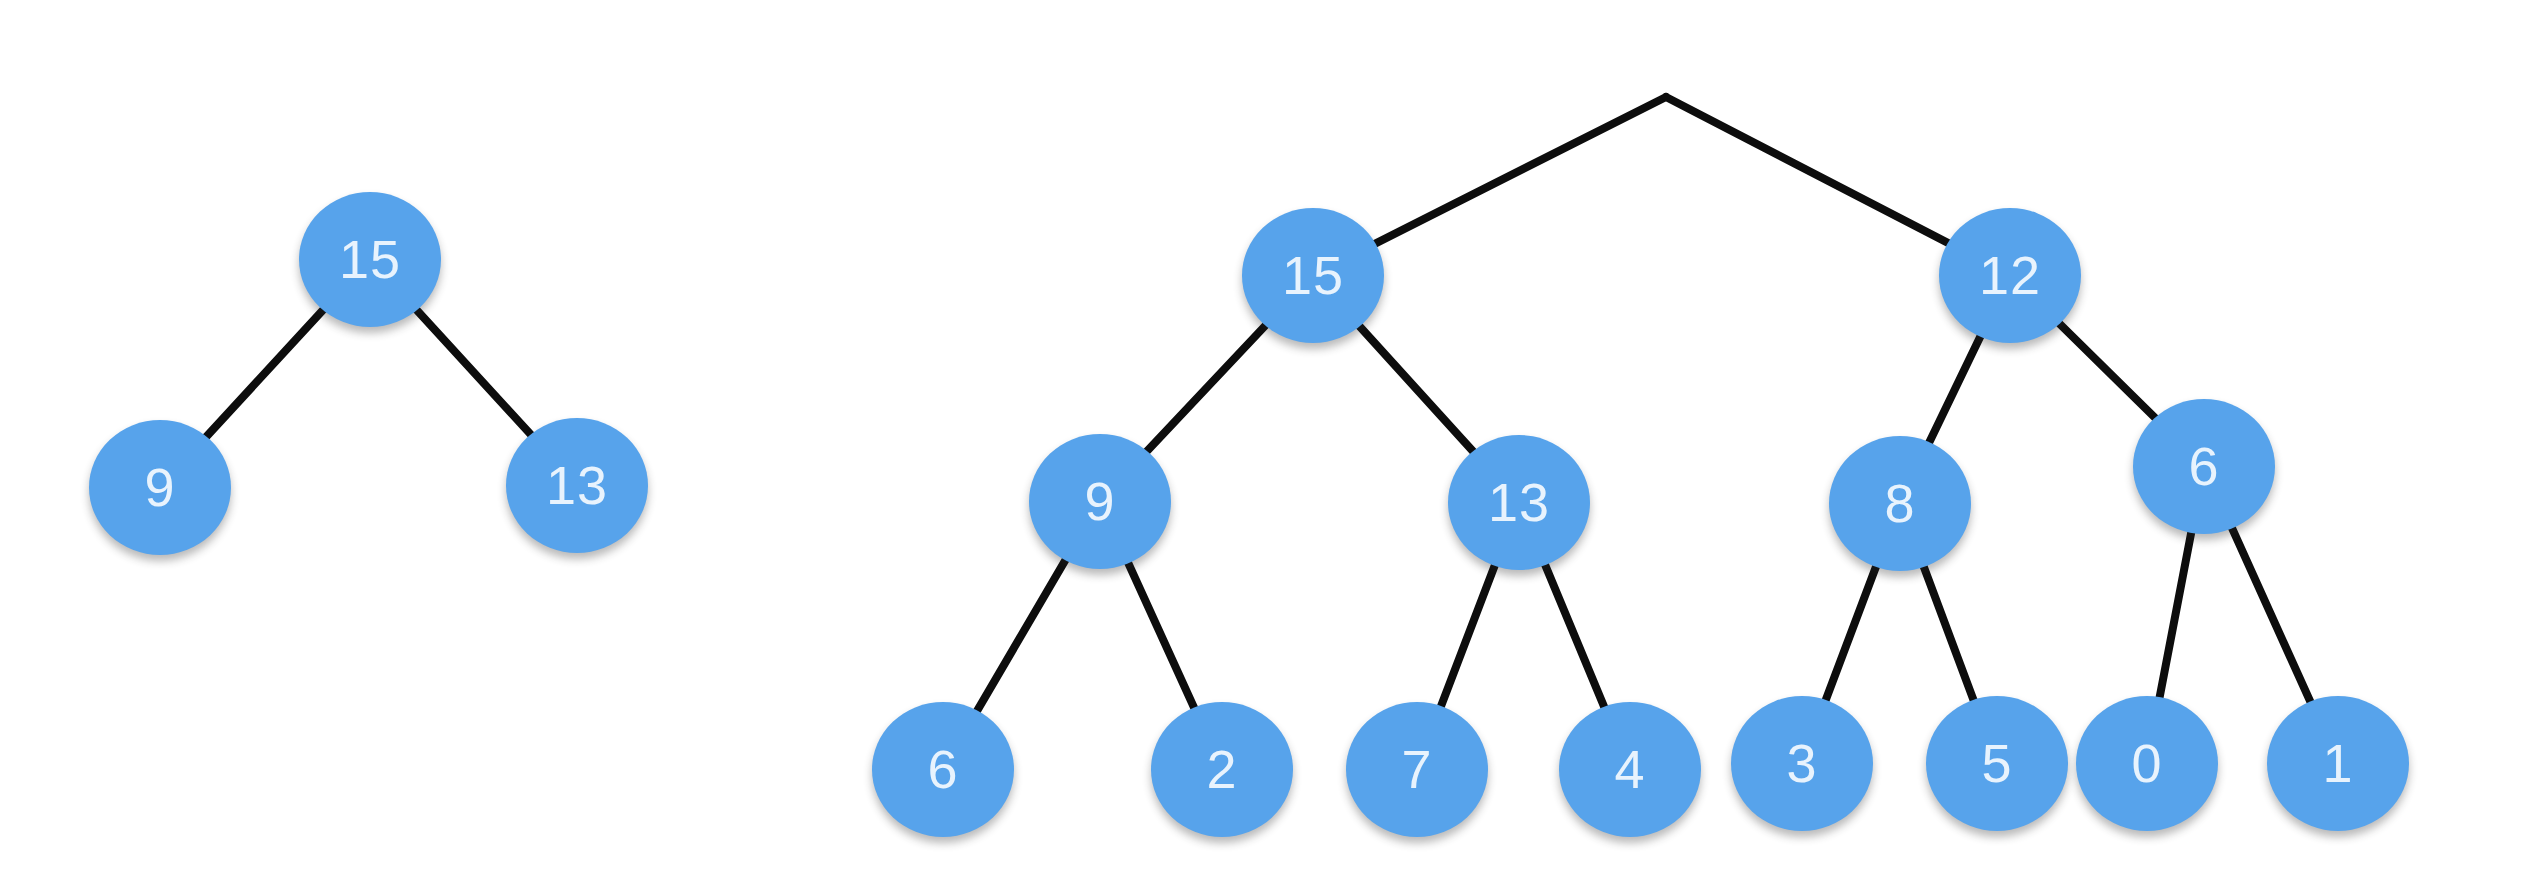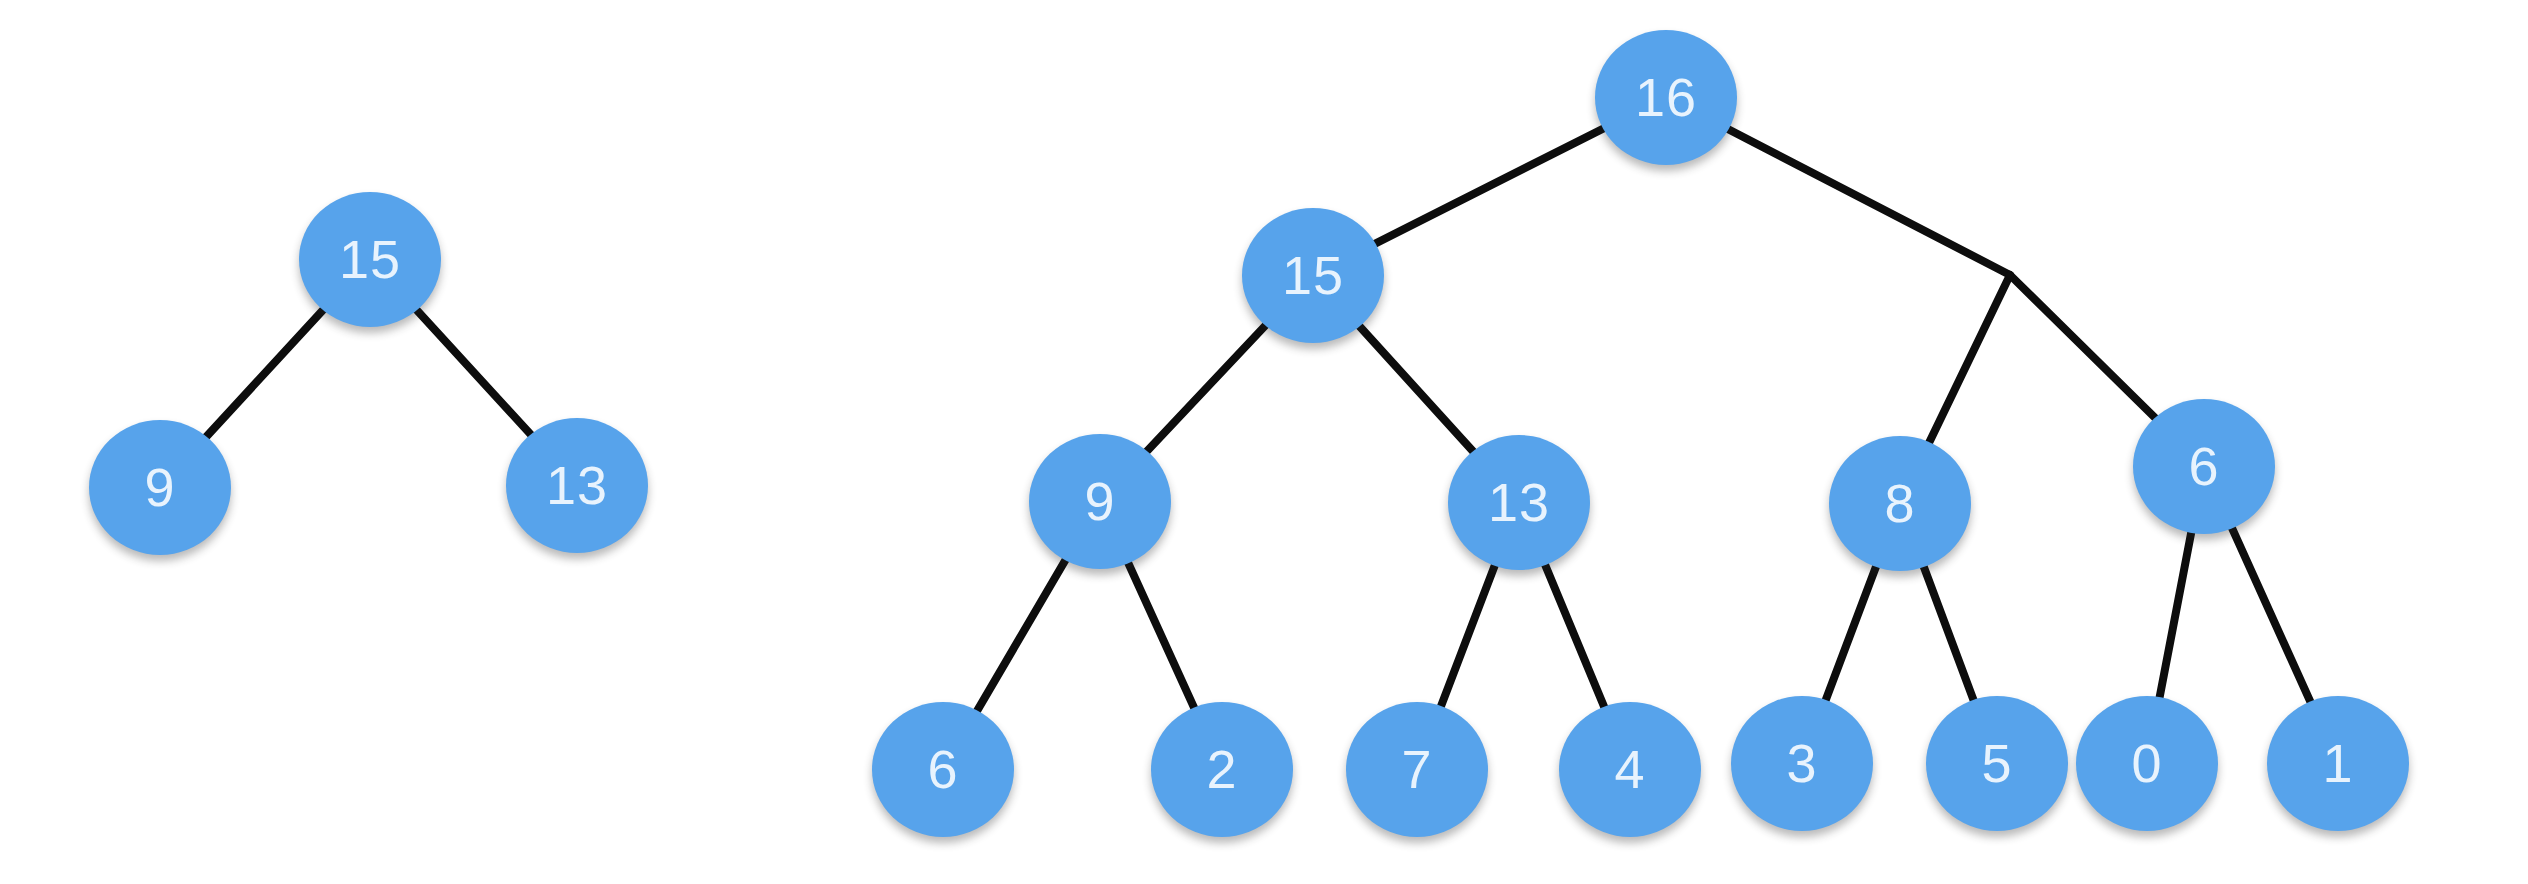--- a/index.html
+++ b/index.html
@@ -61,25 +61,25 @@
 
 <div class="tree-node" style="width: 142px; height: 135px; left: 299px; top: 191.5px; background: rgb(87, 163, 235);">
       <span class="node-label" style="font-size: 54px; color: rgb(232, 243, 253);">15</span>
     </div>
     <div class="tree-node" style="width: 142px; height: 135px; left: 89px; top: 419.5px; background: rgb(87, 163, 235);">
       <span class="node-label" style="font-size: 54px; color: rgb(232, 243, 253);">9</span>
     </div>
     <div class="tree-node" style="width: 142px; height: 135px; left: 506px; top: 417.5px; background: rgb(87, 163, 235);">
       <span class="node-label" style="font-size: 54px; color: rgb(232, 243, 253);">13</span>
     </div>
-    <div class="tree-node" style="width: 142px; height: 135px; left: 1595px; top: 29.5px; background: rgb(87, 163, 235);">
-      <span class="node-label" style="font-size: 54px; color: rgb(232, 243, 253);">16</span>
-    </div>
     <div class="tree-node" style="width: 142px; height: 135px; left: 1242px; top: 207.5px; background: rgb(87, 163, 235);">
       <span class="node-label" style="font-size: 54px; color: rgb(232, 243, 253);">15</span>
+    </div>
+    <div class="tree-node" style="width: 142px; height: 135px; left: 1939px; top: 207.5px; background: rgb(87, 163, 235);">
+      <span class="node-label" style="font-size: 54px; color: rgb(232, 243, 253);">12</span>
     </div>
     <div class="tree-node" style="width: 142px; height: 135px; left: 1029px; top: 433.5px; background: rgb(87, 163, 235);">
       <span class="node-label" style="font-size: 54px; color: rgb(232, 243, 253);">9</span>
     </div>
     <div class="tree-node" style="width: 142px; height: 135px; left: 1448px; top: 434.5px; background: rgb(87, 163, 235);">
       <span class="node-label" style="font-size: 54px; color: rgb(232, 243, 253);">13</span>
     </div>
     <div class="tree-node" style="width: 142px; height: 135px; left: 1829px; top: 435.5px; background: rgb(87, 163, 235);">
       <span class="node-label" style="font-size: 54px; color: rgb(232, 243, 253);">8</span>
     </div>

